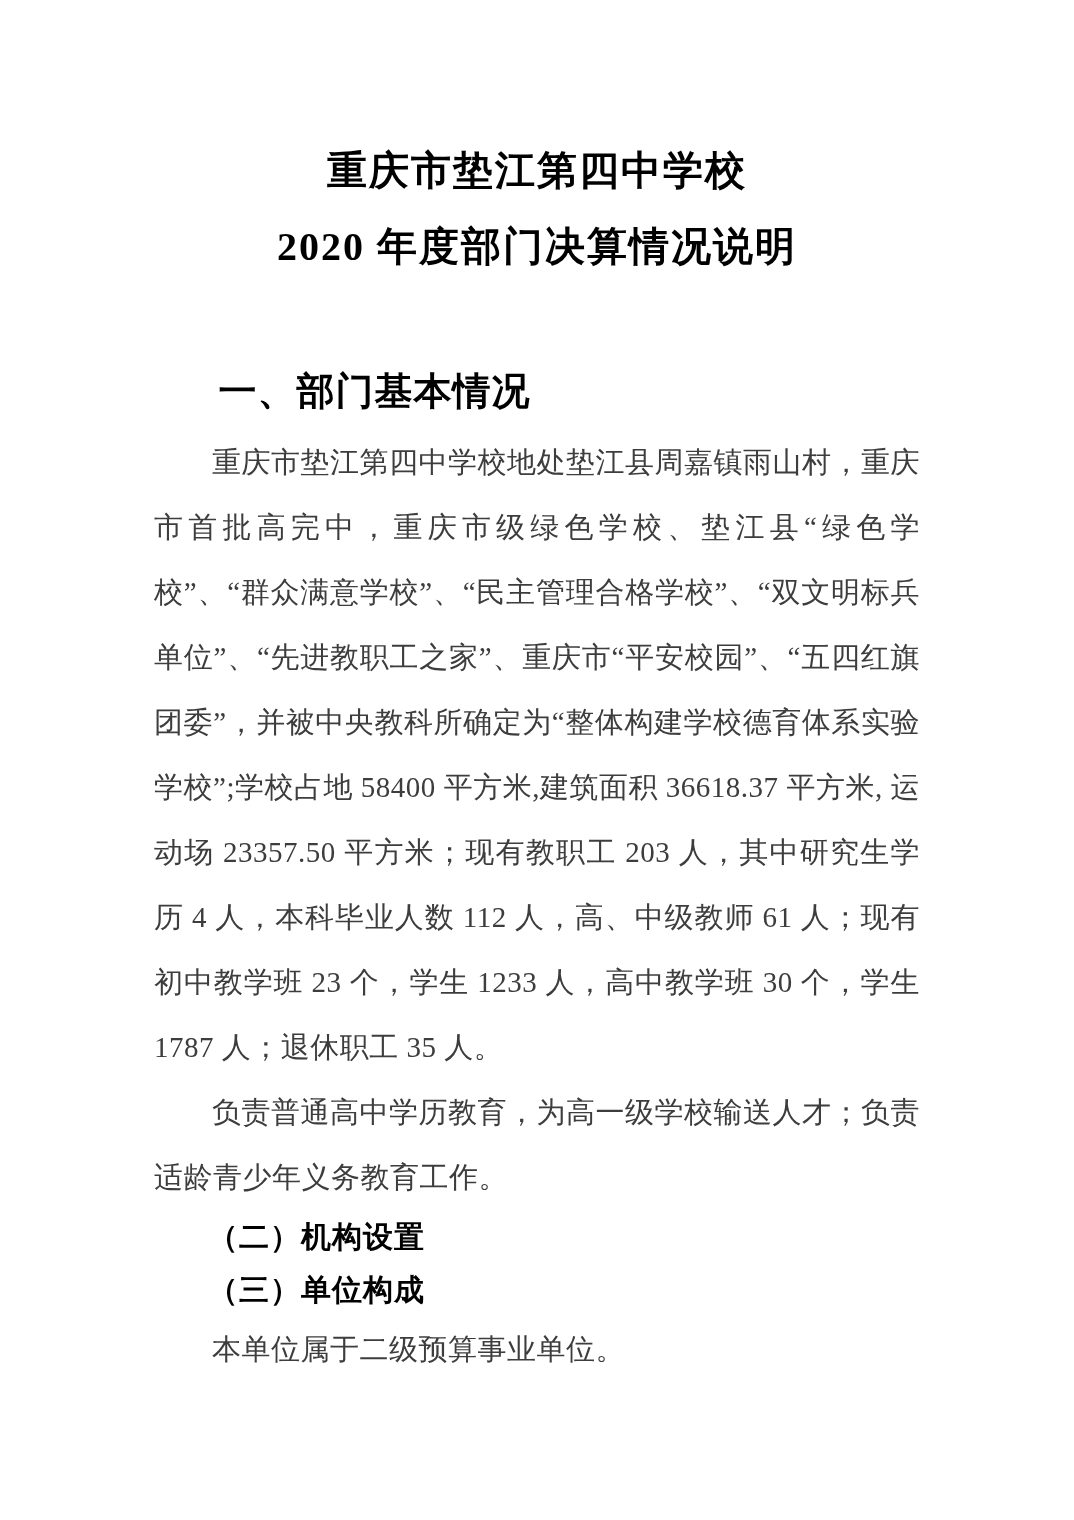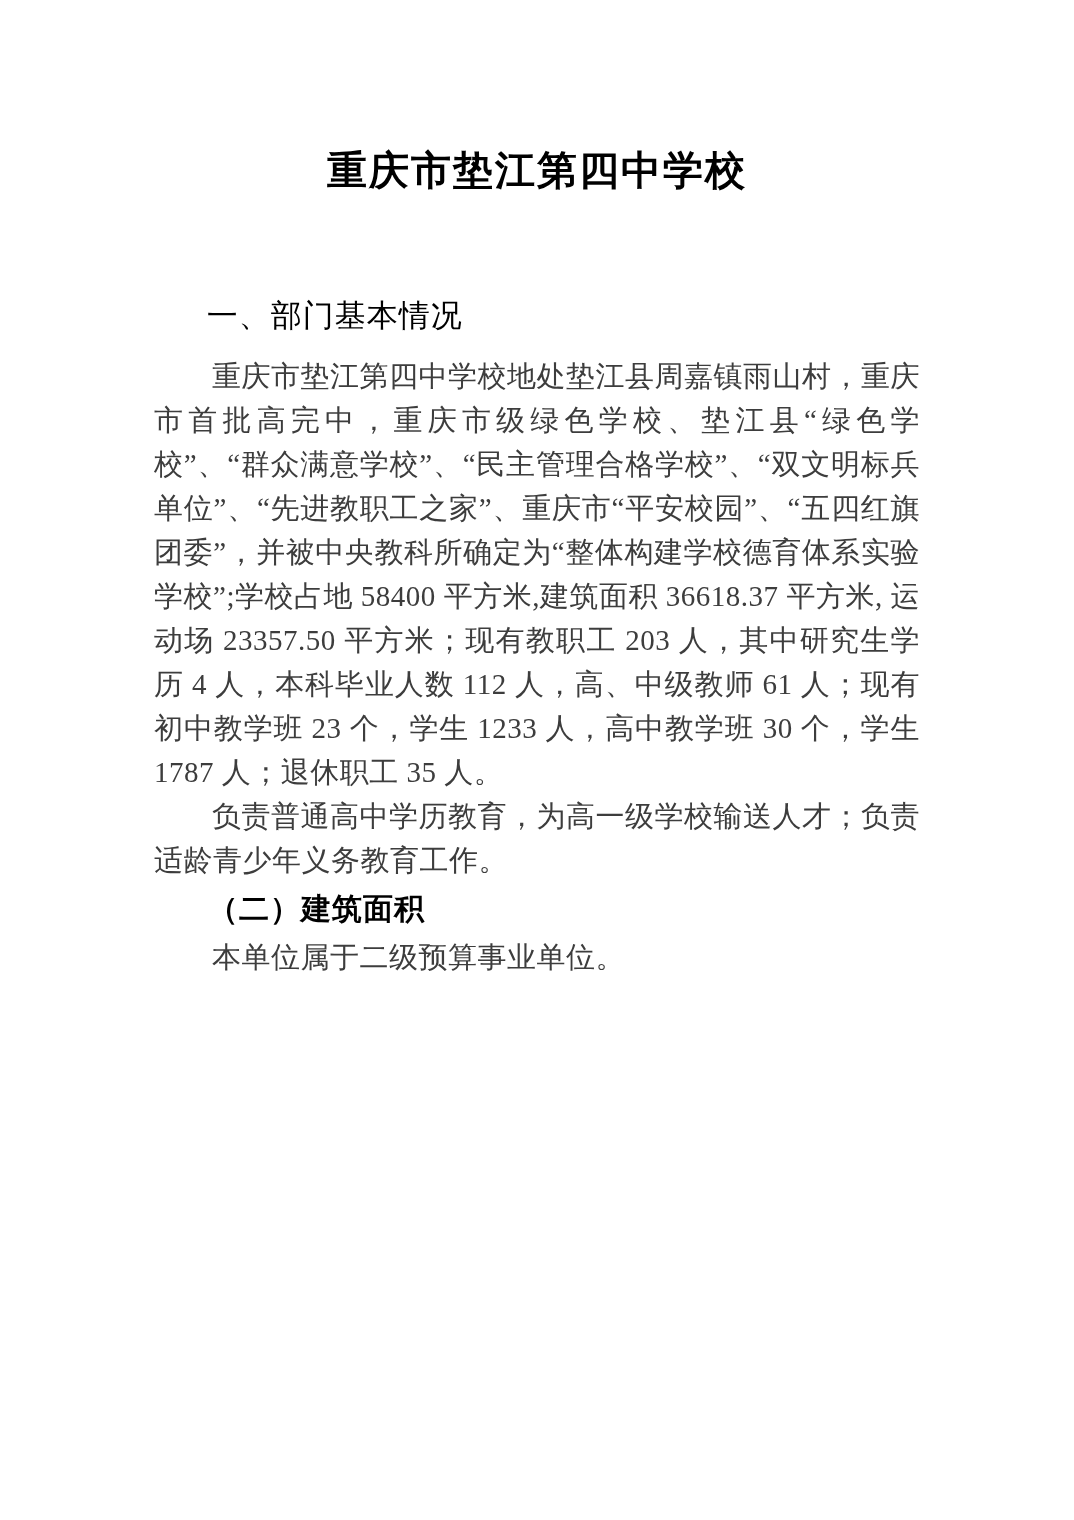--- a/index.html
+++ b/index.html
@@ -29,64 +29,66 @@
   .doc-title.first {
     margin-bottom: 26px;
   }
   .content {
     width: 766px;
     margin: 93px auto 0 auto;
   }
   .section-heading {
     margin: 0 0 12px 0;
     font-family: "Liberation Sans", "DejaVu Sans", sans-serif;
-    font-size: 31px;
+    font-size: 38px;
     line-height: 53px;
-    font-weight: 400;
+    font-weight: 700;
     color: #000000;
     text-indent: 1.7em;
     letter-spacing: 1px;
   }
   .sub-heading {
     margin: 0;
     font-size: 30px;
     line-height: 53.4px;
     font-weight: 700;
     color: #000000;
     text-indent: 1.8em;
     letter-spacing: 1px;
   }
   .para {
     margin: 0;
     font-size: 29px;
-    line-height: 44px;
+    line-height: 65px;
     font-weight: 400;
     color: #3d3d3d;
     text-indent: 2em;
     text-align: justify;
     letter-spacing: 0.5px;
   }
 </style>
 </head>
 <body>
 
 <div class="page">
 
   <h1 class="doc-title first">重庆市垫江第四中学校</h1>
 
+  <h1 class="doc-title">2020 年度部门决算情况说明</h1>
 
   <div class="content">
 
     <h2 class="section-heading">一、部门基本情况</h2>
 
     <p class="para">重庆市垫江第四中学校地处垫江县周嘉镇雨山村，重庆市首批高完中，重庆市级绿色学校、垫江县“绿色学校”、“群众满意学校”、“民主管理合格学校”、“双文明标兵单位”、“先进教职工之家”、重庆市“平安校园”、“五四红旗团委”，并被中央教科所确定为“整体构建学校德育体系实验学校”;学校占地 58400 平方米,建筑面积 36618.37 平方米, 运动场 23357.50 平方米；现有教职工 203 人，其中研究生学历 4 人，本科毕业人数 112 人，高、中级教师 61 人；现有初中教学班 23 个，学生 1233 人，高中教学班 30 个，学生 1787 人；退休职工 35 人。</p>
 
 
     <p class="para">负责普通高中学历教育，为高一级学校输送人才；负责适龄青少年义务教育工作。</p>
 
-    <h3 class="sub-heading">（二）建筑面积</h3>
+    <h3 class="sub-heading">（二）机构设置</h3>
 
 
+    <h3 class="sub-heading">（三）单位构成</h3>
 
     <p class="para">本单位属于二级预算事业单位。</p>
 
   </div>
 </div>
 
 </body></html>

